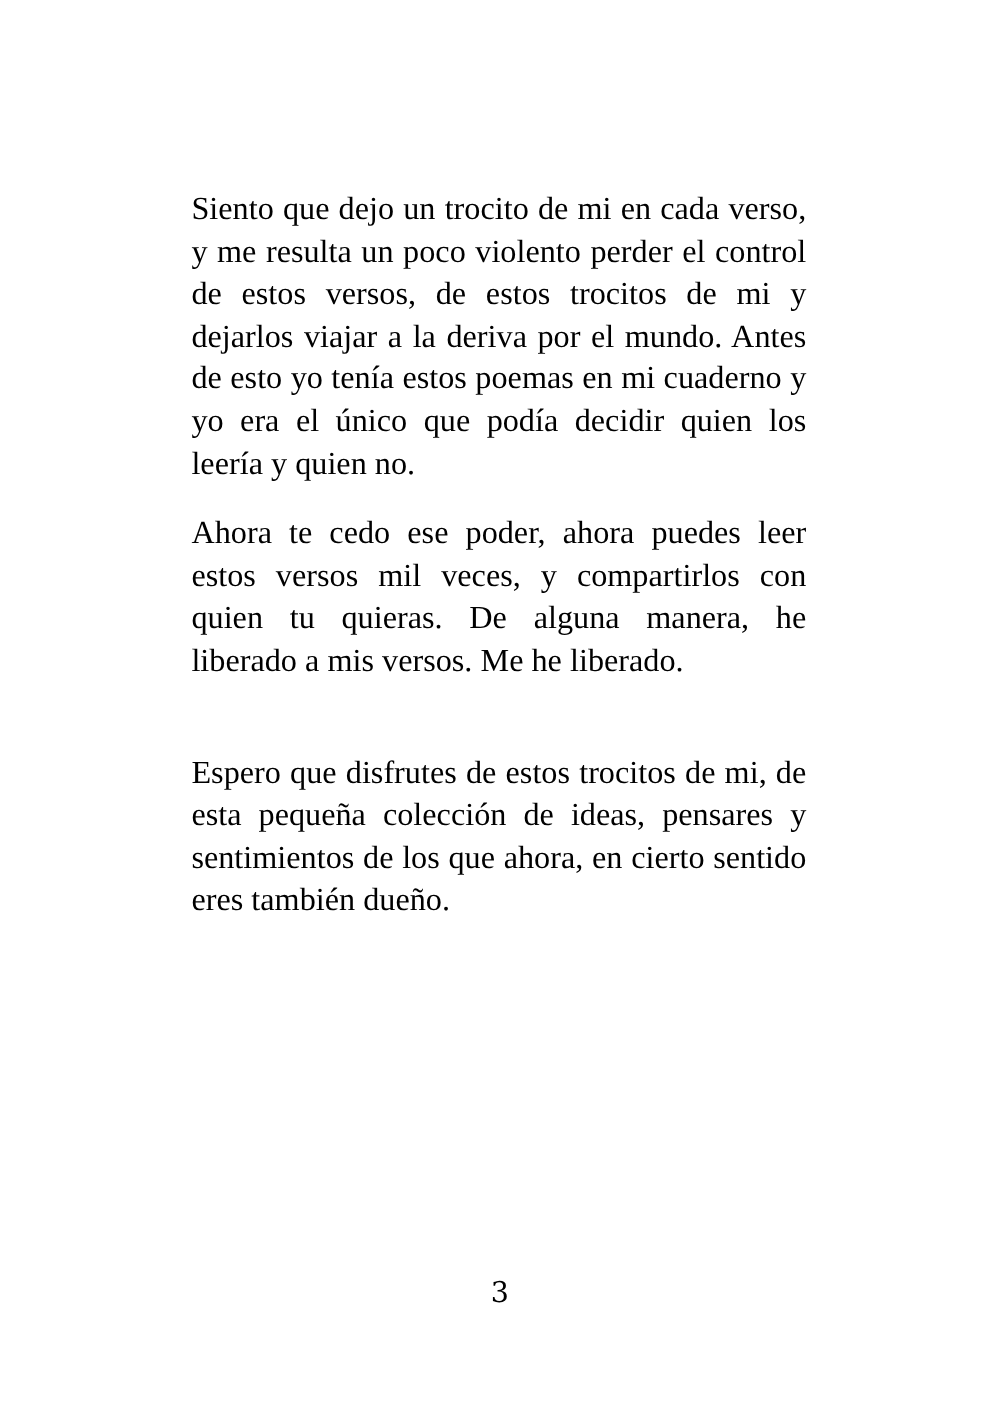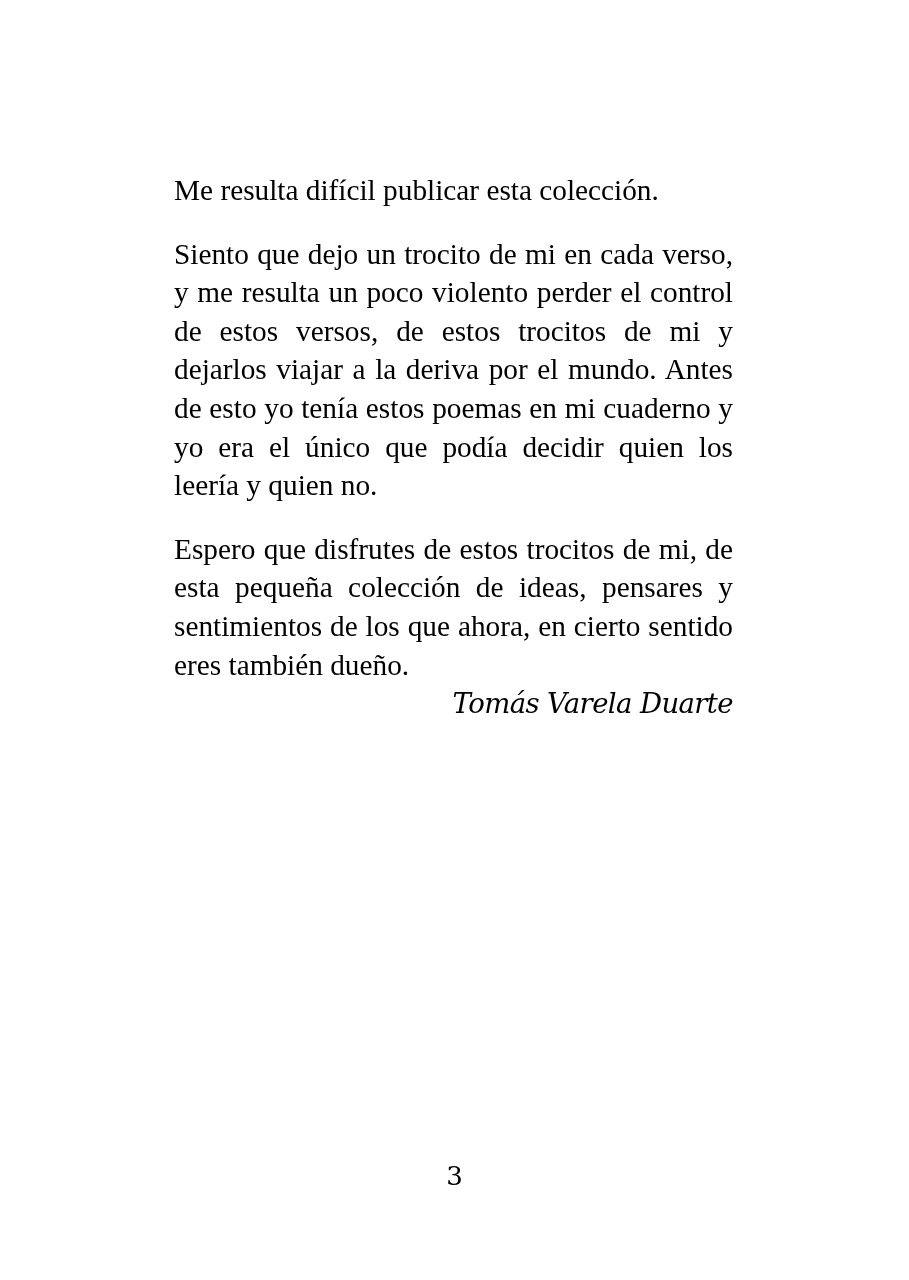--- a/index.html
+++ b/index.html
@@ -50,19 +50,18 @@
       text-align: center;
       font-family: "DejaVu Serif", serif;
       font-size: 26px;
       line-height: 36px;
     }
   </style>
 </head>
 <body>
 
 <div class="page">
-  <p class="para p1">Me resulta difícil publicar esta colección.</p>
   <p class="para p2">Siento que dejo un trocito de mi en cada verso, y me resulta un poco violento perder el control de estos versos, de estos trocitos de mi y dejarlos viajar a la deriva por el mundo. Antes de esto yo tenía estos poemas en mi cuaderno y yo era el único que podía decidir quien los leería y quien no.</p>
+  <p class="para p3">Ahora te cedo ese poder, ahora puedes leer estos versos mil veces, y compartirlos con quien tu quieras. De alguna manera, he liberado a mis versos. Me he liberado.</p>
   <p class="para p4">Espero que disfrutes de estos trocitos de mi, de esta pequeña colección de ideas, pensares y sentimientos de los que ahora, en cierto sentido eres también dueño.</p>
-  <p class="signature">Tomás Varela Duarte</p>
 </div>
 
 <div class="page-number">3</div>
 
 </body></html>

